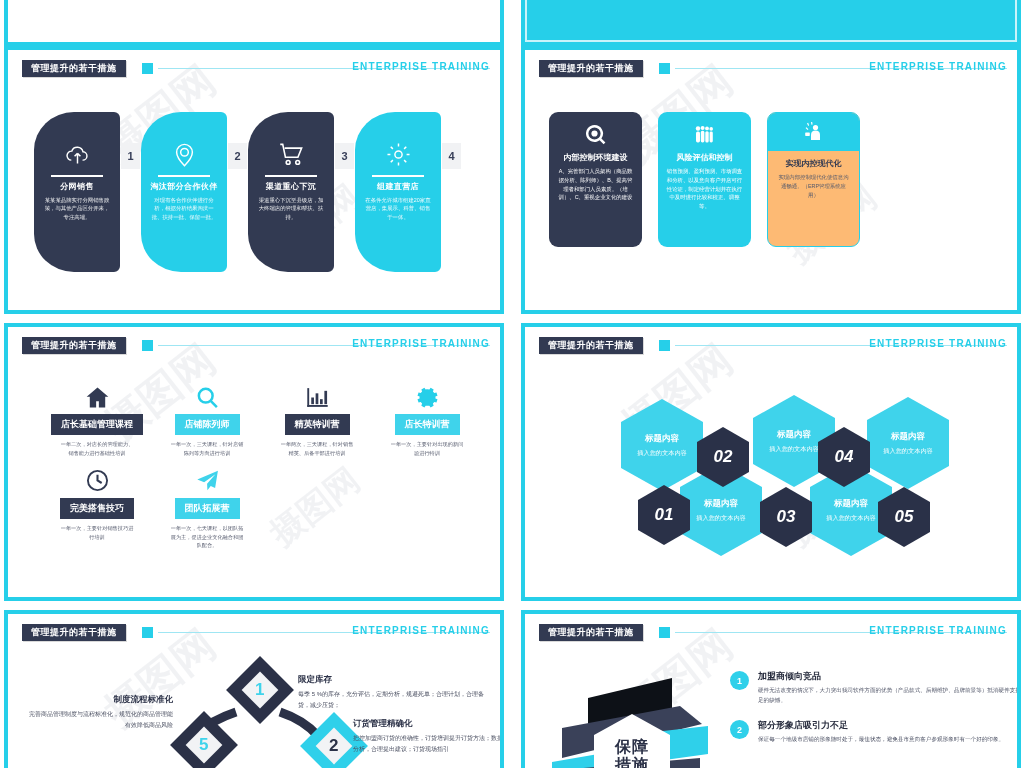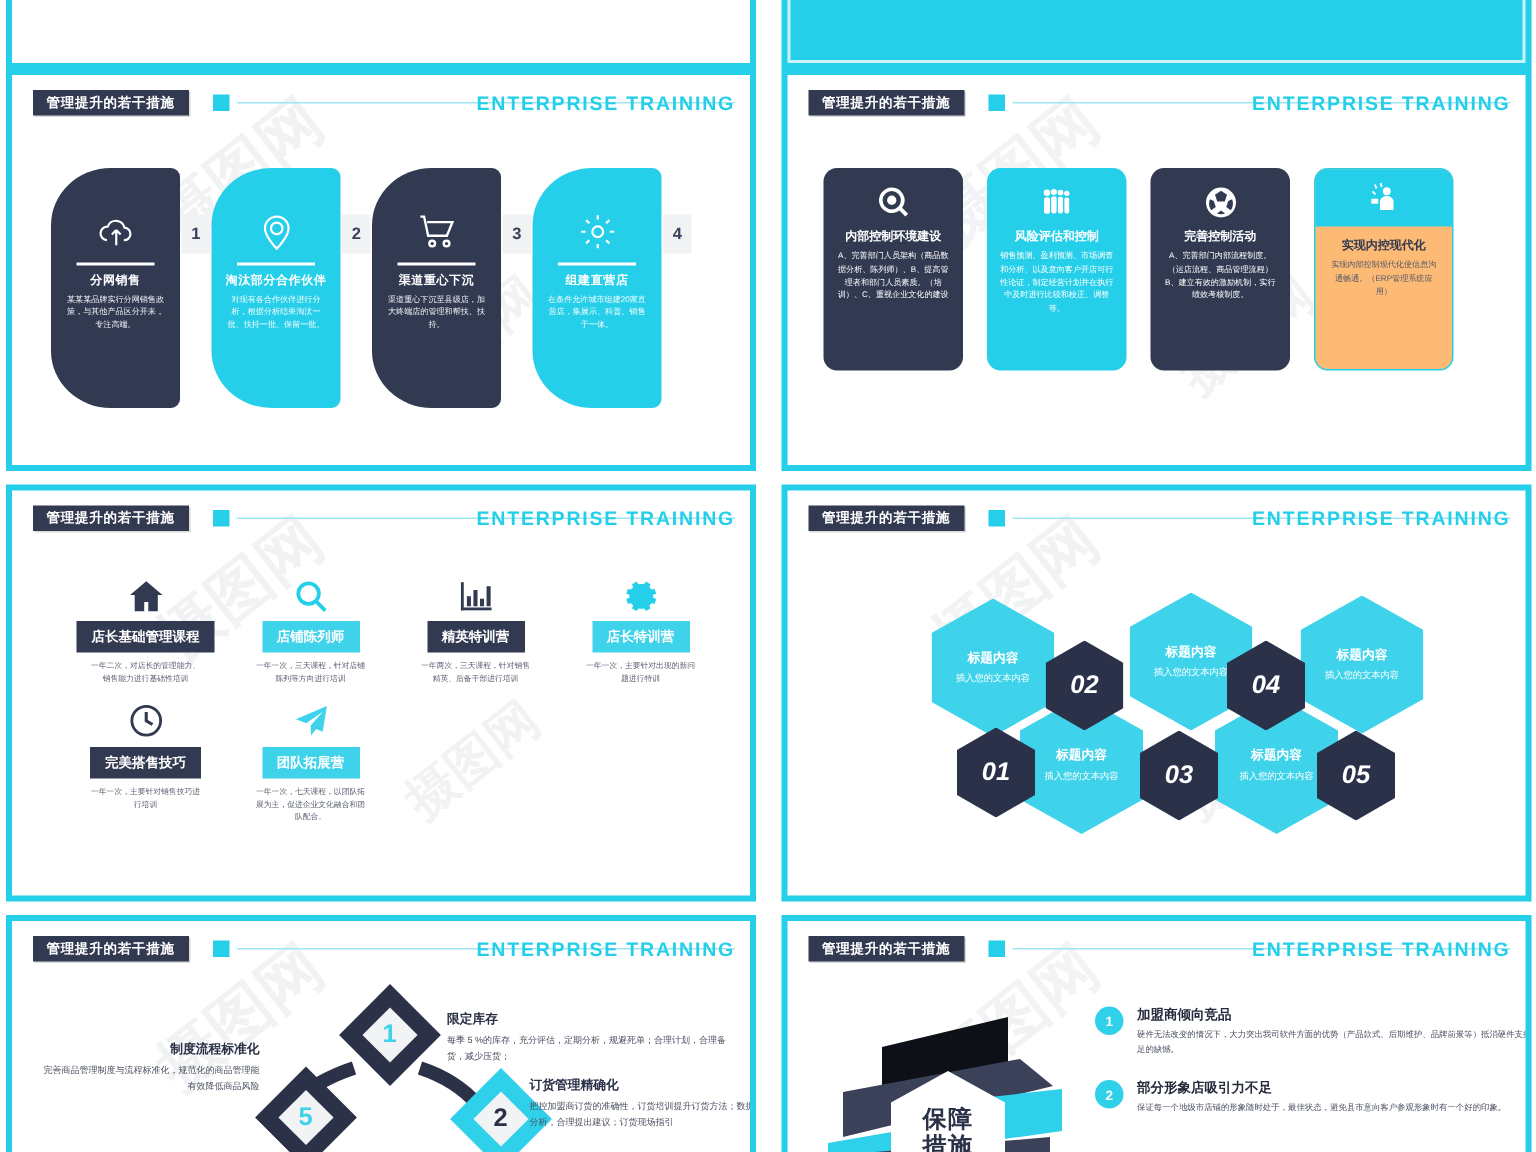--- a/index.html
+++ b/index.html
@@ -20,21 +20,21 @@
   .wm b.a{ left:18%; top:14%; }
   .wm b.c{ left:52%; top:58%; font-size:34px;}
 
   
   .hdr{ position:absolute; left:14px; right:10px; top:10px; height:17px; }
   .hdr .tag{ position:absolute; left:0; top:0; height:17px; background:#323A52;
     color:#fff; font-size:9px; font-weight:700; letter-spacing:.5px;
     padding:0 9px; display:flex; align-items:center; box-shadow:1px 1px 0 rgba(0,0,0,.15);}
   .hdr .sq{ position:absolute; top:3px; width:11px; height:11px; background:#26CFE9; }
   .hdr .rule{ position:absolute; top:8px; right:0; height:1px; background:#9fe6f3; }
-  .hdr .et{ position:absolute; right:0; top:1px; font-size:13px; font-weight:700;
+  .hdr .et{ position:absolute; right:0; top:1px; font-size:10px; font-weight:700;
     color:#26CFE9; letter-spacing:1.2px; }
 
   
   .pillars{ position:absolute; left:26px; top:62px; display:flex; gap:22px; }
   .pil{ position:relative; width:85px; }
   .pil .card{ width:86px; height:160px; border-radius:40px 6px 6px 40px/38px 6px 6px 38px;
     padding:26px 8px 0; text-align:center; color:#fff; }
   .pil:nth-child(odd) .card{ background:#323A52; }
   .pil:nth-child(even) .card{ background:#26CFE9; }
   .pil .ic{ height:32px; display:flex; align-items:center; justify-content:center; }
@@ -228,29 +228,20 @@
                 <rect x="7.8" y="7.8" width="3.6" height="11.6" rx="1.6"></rect>
               <circle cx="14" cy="5.4" r="1.9"></circle>
                 <rect x="12.3" y="8.2" width="3.4" height="11.2" rx="1.5"></rect>
               <circle cx="18.2" cy="5.9" r="1.8"></circle>
                 <rect x="16.6" y="8.6" width="3.2" height="10.8" rx="1.4"></rect>
               </svg>
           </div>
           <h4>风险评估和控制</h4>
           <p>销售预测、盈利预测、市场调查和分析、以及意向客户开店可行性论证，制定经营计划并在执行中及时进行比较和校正、调整等。</p>
         </div>
-        <div class="rbx dark">
-          <div class="ic">
-            <svg viewBox="0 0 24 24" fill="#fff">
-              <path d="M12 2a10 10 0 1 0 0 20 10 10 0 0 0 0-20zm0 2.2 4 2.6-1.5 4.6H9.5L8 6.8l4-2.6zM4.6 9.9l2.6 1.1 1.3 4-3 2.2A7.8 7.8 0 0 1 4.6 9.9zm14.8 0a7.8 7.8 0 0 1-.9 7.3l-3-2.2 1.3-4 2.6-1.1zM9.3 19.3l2.7-2 2.7 2a7.8 7.8 0 0 1-5.4 0z"></path>
-              </svg>
-          </div>
-          <h4>完善控制活动</h4>
-          <p>A、完善部门内部流程制度。（运店流程、商品管理流程）B、建立有效的激励机制，实行绩效考核制度。</p>
-        </div>
         <div class="rbx out">
           <div class="ic">
             <svg viewBox="0 0 24 24" fill="#fff">
               <circle cx="13.5" cy="7.5" r="2.6"></circle>
               <path d="M9 20v-5.5c0-2.3 2-3.9 4.5-3.9s4.5 1.6 4.5 3.9V20H9z"></path>
               <path d="M6 9.6 4 7.6M6.6 5.6 5.6 3M10 4.7 9.6 2" stroke="#fff" stroke-width="1.2" fill="none"></path>
               <rect x="3.2" y="12.5" width="4.6" height="3.4" rx=".6"></rect>
               </svg>
           </div>
           <h4>实现内控现代化</h4>

